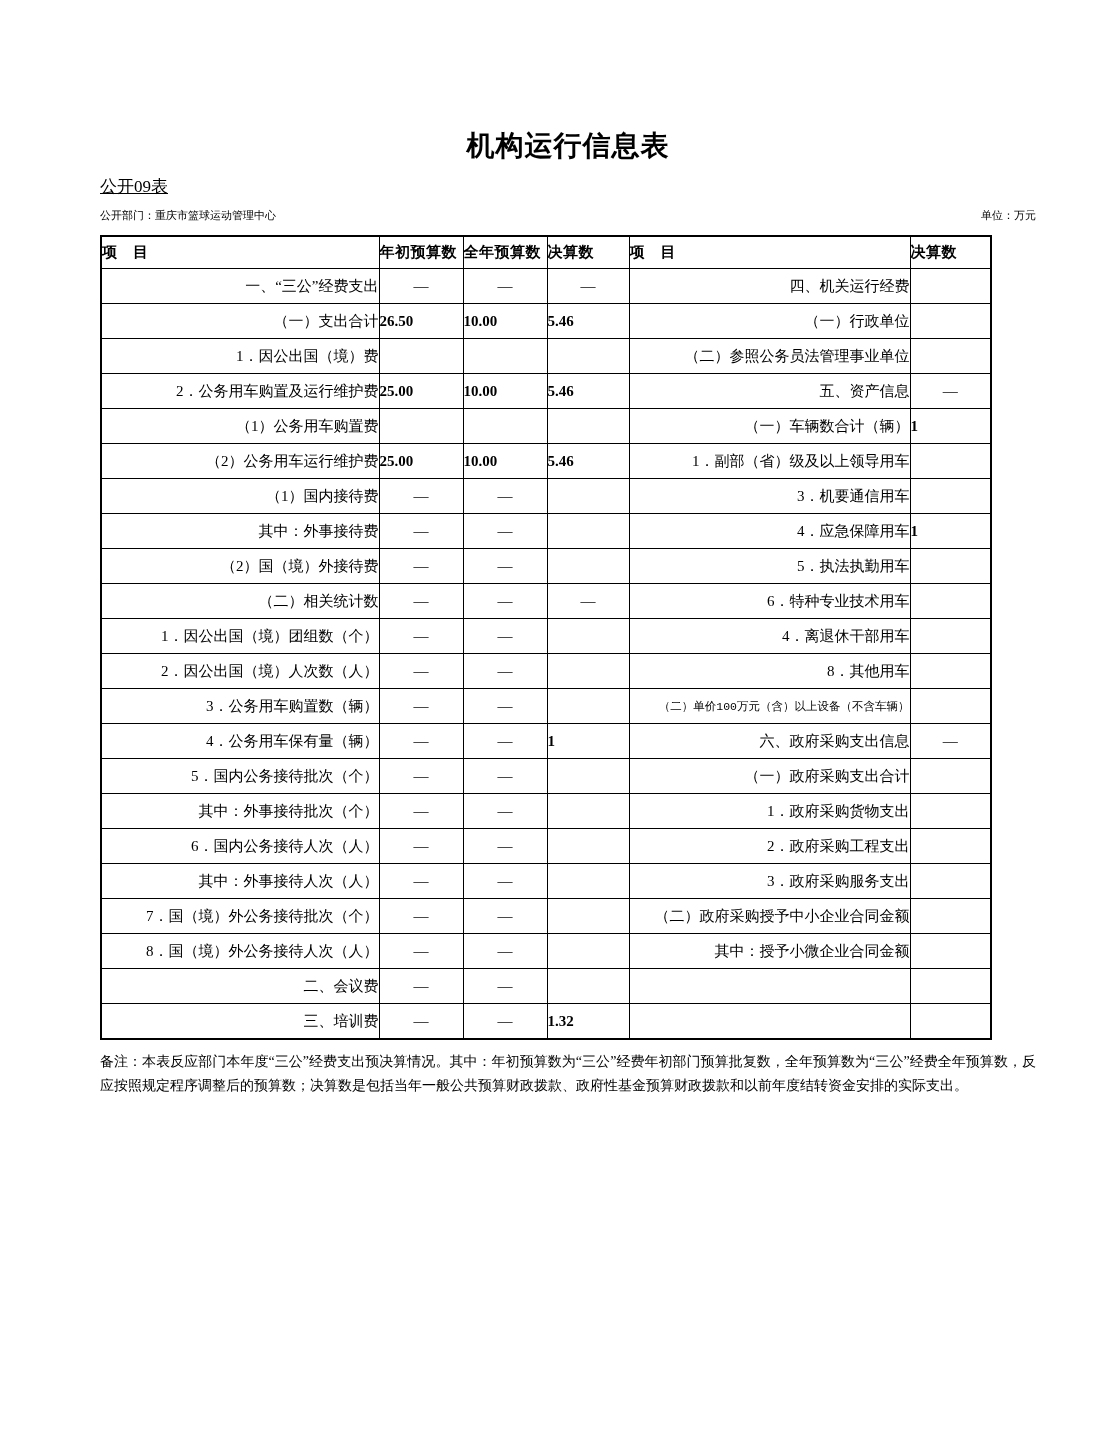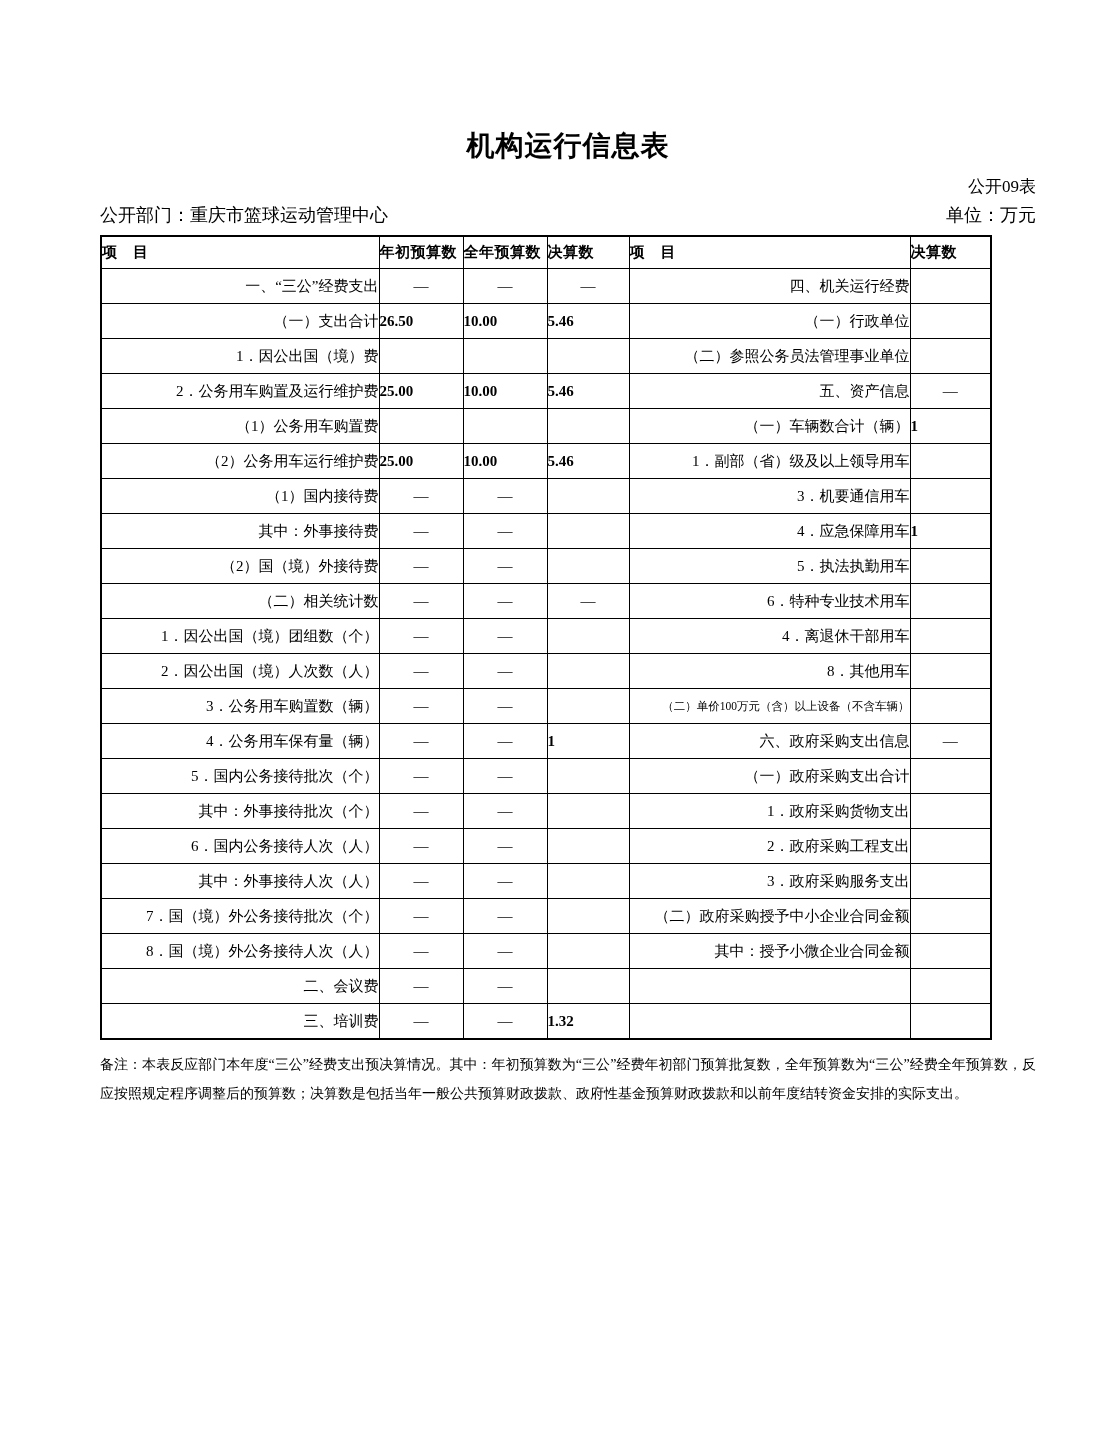--- a/index.html
+++ b/index.html
@@ -6,47 +6,47 @@
   body{
     width:1105px;height:1429px;background:#ffffff;color:#000;
     font-family:"Liberation Serif","DejaVu Serif",serif;
     overflow:hidden;
   }
   .page{width:936px;margin-left:100px;padding-top:130px;}
   .title{
     margin:0;font-size:28px;line-height:32px;font-weight:bold;
     text-align:center;letter-spacing:1px;
   }
-  .form-code{text-align:right;font-size:17px;line-height:23px;margin-top:13px;}
+  .form-code{text-align:left;font-size:17px;line-height:23px;margin-top:13px;text-decoration:underline;}
   .meta-row{
     display:flex;justify-content:space-between;
-    font-size:18px;line-height:23px;margin-top:6px;margin-bottom:8px;
+    font-size:11px;line-height:23px;margin-top:6px;margin-bottom:8px;
   }
   table.info-table{
     border-collapse:collapse;table-layout:fixed;width:890px;
     border:2px solid #000;
   }
   .info-table th,.info-table td{border:1px solid #000;overflow:hidden;padding:0;}
   .info-table th{
     height:31px;font-size:15px;font-weight:bold;text-align:left;
     letter-spacing:0.5px;
   }
   .info-table td{height:34px;font-size:15px;}
   td.label{text-align:right;white-space:nowrap;}
   .ind0{padding-left:4px;}
-  .ind1{padding-left:24px;}
+  .ind1{padding-left:24px;font-family:Liberation Mono, monospace;}
   .ind2{padding-left:40px;}
   .ind3{padding-left:52px;}
   .ind4{padding-left:88px;}
   .ind5{padding-left:64px;}
   td.small{font-size:11.5px;padding-left:20px;}
   td.num{text-align:left;padding-right:3px;font-weight:bold;}
   td.dash{text-align:center;}
   .note{
-    font-size:14px;line-height:29px;margin:10px 0 0 0;
+    font-size:14px;line-height:24px;margin:10px 0 0 0;
     text-align:justify;
   }
 </style>
 </head>
 <body>
 
 <div class="page">
 
   <h1 class="title">机构运行信息表</h1>
 

